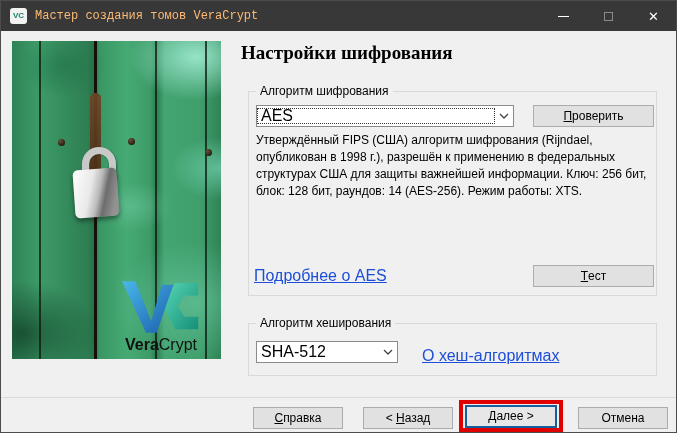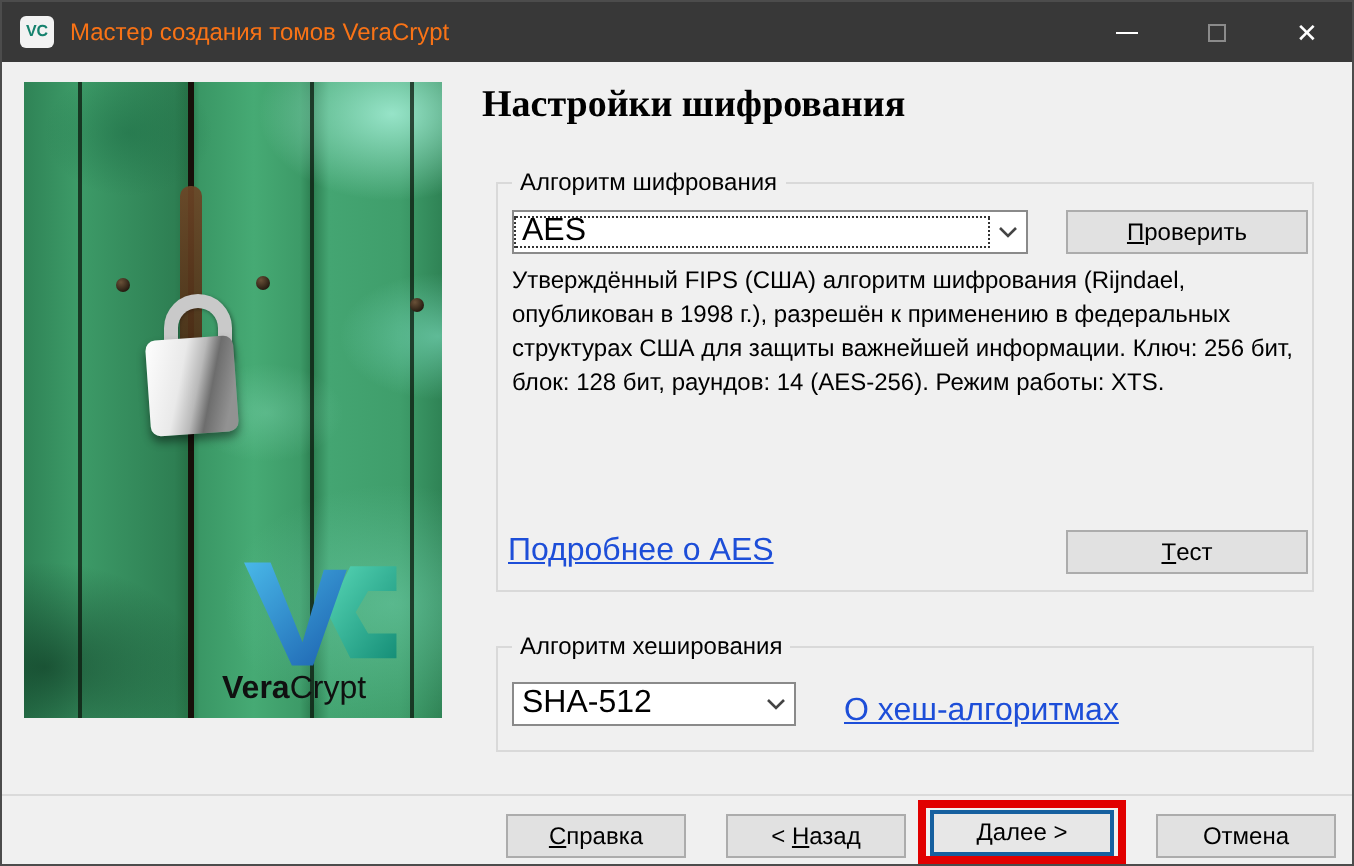--- a/index.html
+++ b/index.html
@@ -14,21 +14,21 @@
   
   .titlebar {
     position:absolute; top:0; left:0; right:0; height:30px;
     background:#383838; display:flex; align-items:center; padding-left:9px;
   }
   .app-icon {
     width:17px; height:16px; border-radius:3px; background:#f2f2f2;
     color:#16826e; font-size:8px; font-weight:bold; line-height:16px;
     text-align:center; margin-right:8px; flex:0 0 auto;
   }
-  .title-text { color:#f97316; font-size:12px; white-space:nowrap; }
+  .title-text { color:#fdba74; font-size:12px; white-space:nowrap;font-family:Liberation Mono, monospace; }
   .win-controls { position:absolute; right:0; top:0; height:30px; display:flex; }
   .win-btn { width:45px; height:30px; display:flex; align-items:center; justify-content:center; }
   .glyph-min { width:11px; height:1px; background:#ffffff; }
   .glyph-max { width:9px; height:9px; border:1px solid #8b8b8b; }
   .glyph-close { color:#ffffff; font-size:13px; line-height:13px; }
 
   
   .client { position:absolute; top:30px; left:0; right:0; bottom:0; background:#f0f0f0; }
 
   
@@ -53,21 +53,21 @@
            background:radial-gradient(circle at 35% 30%, #6a5138, #241a10 75%); }
   .screw.a { left:46px;  top:98px; }
   .screw.b { left:116px; top:97px; }
   .screw.c { left:193px; top:108px; }
   .shackle { position:absolute; left:70px; top:106px; width:34px; height:33px;
              border:7px solid #c9c9c9; border-bottom:none; border-radius:17px 17px 0 0;
              box-shadow: inset 0 0 2px rgba(0,0,0,.5), 1px 1px 2px rgba(0,0,0,.4); }
   .lock-body { position:absolute; left:62px; top:128px; width:44px; height:48px; border-radius:5px;
              background:linear-gradient(105deg,#fbfbfb 6%,#e9e9e9 38%,#b9b9b9 55%,#6d6d6d 68%,#929292 88%);
              transform:rotate(-4deg); box-shadow:0 3px 5px rgba(0,0,0,.45); }
-  .logo { position:absolute; right:10px; bottom:6px; width:100px; text-align:left; }
+  .logo { position:absolute; right:10px; bottom:6px; width:100px; text-align:center; }
   .logo svg { display:block; margin:0 auto 1px auto; }
   .logo-text { font-size:16px; color:#101010; letter-spacing:0; line-height:17px; }
   .logo-text b { font-weight:bold; }
 
   
   .page-title { position:absolute; left:240px; top:11px;
     font-family:"Liberation Serif","DejaVu Serif",serif; font-weight:bold;
     font-size:19px; color:#000; }
 
   .groupbox { position:absolute; border:1px solid #d9d9d9; }

